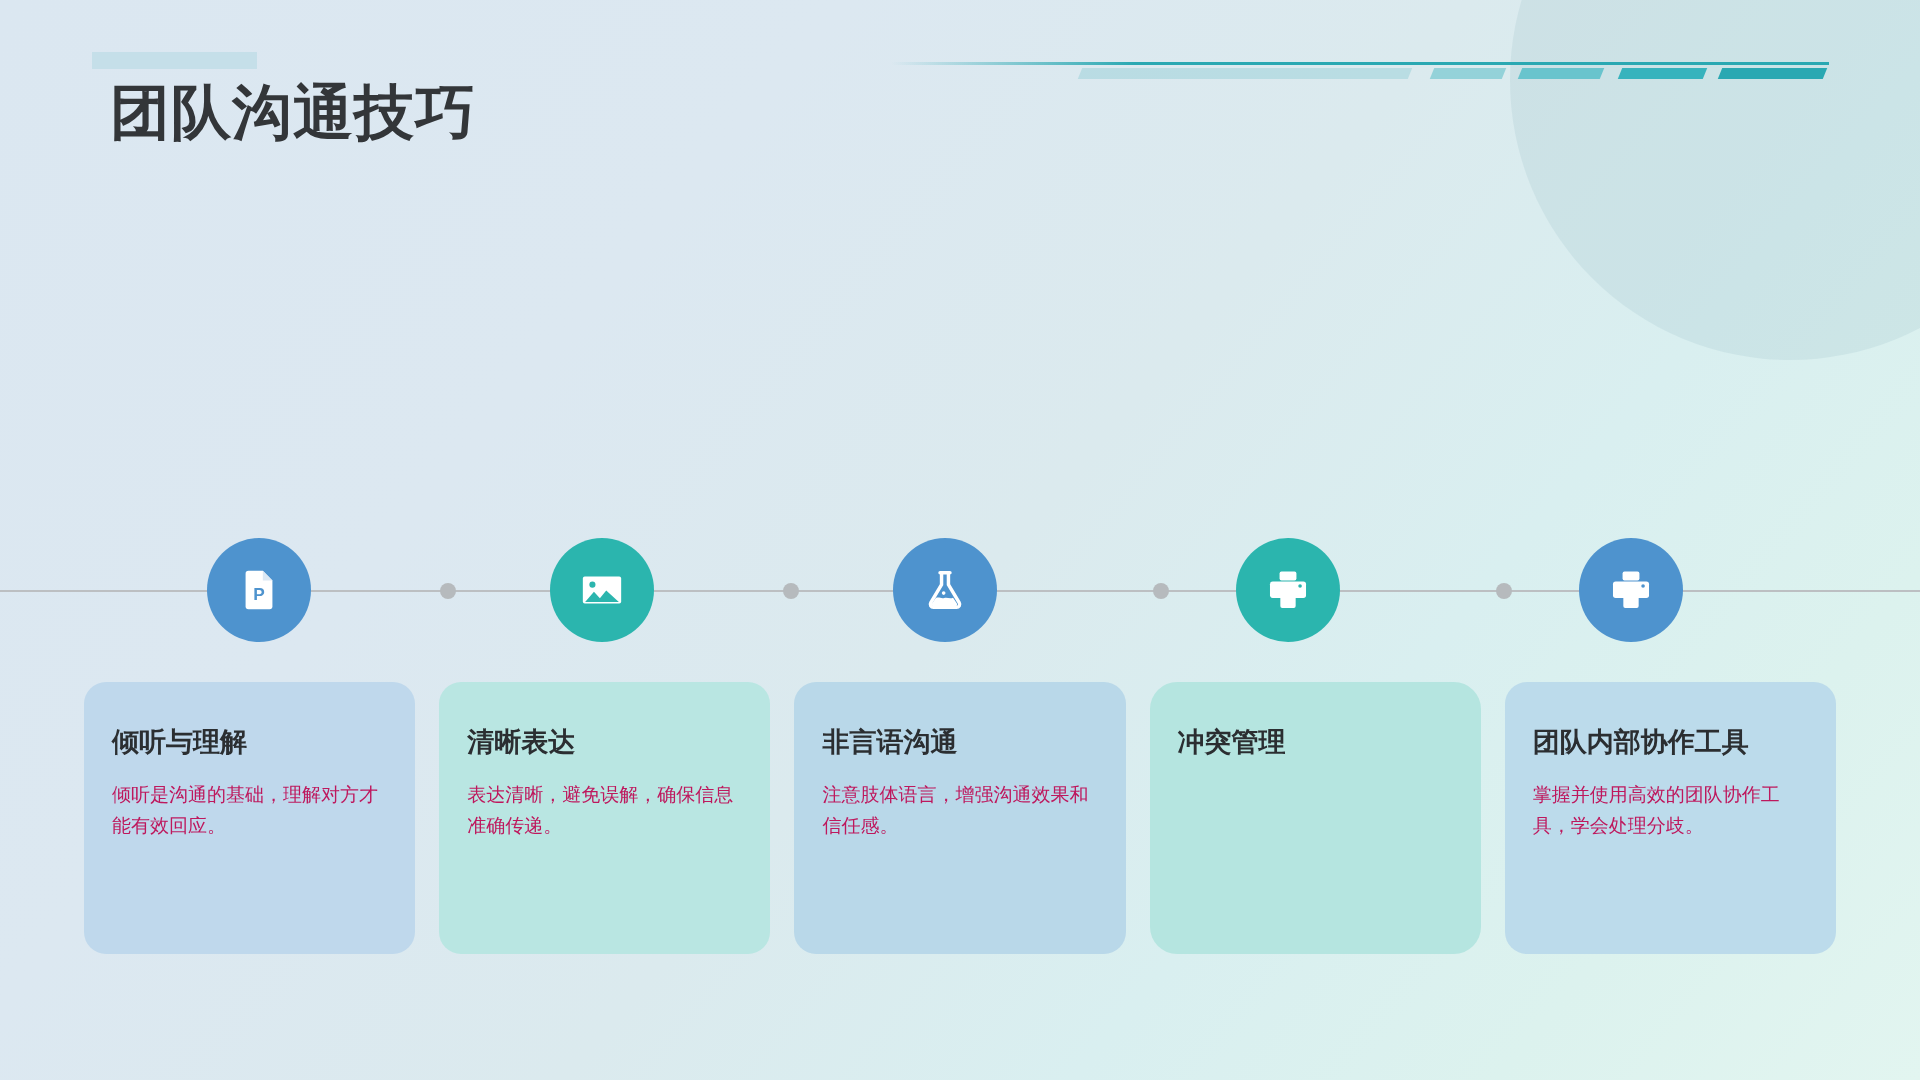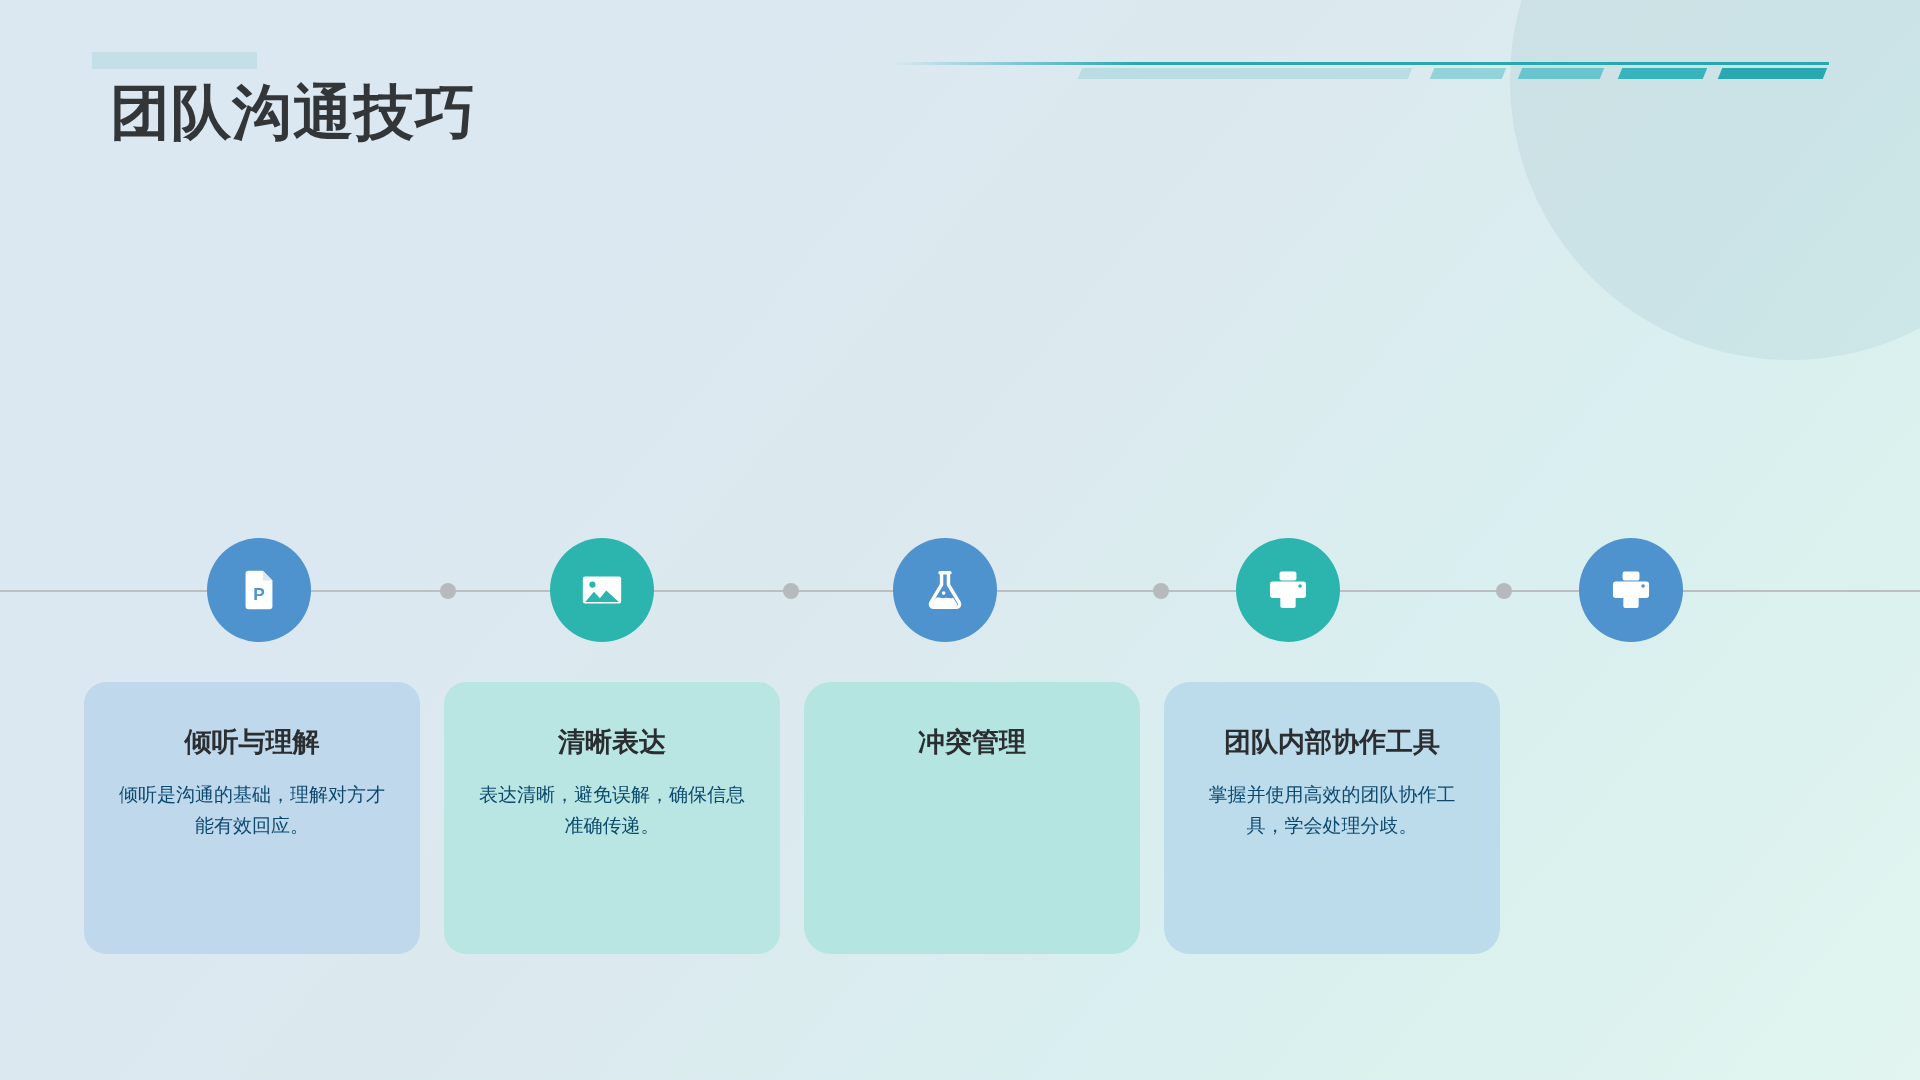--- a/index.html
+++ b/index.html
@@ -102,40 +102,39 @@
     left:84px; top:682px;
     width:1752px;
     display:flex;
     gap:24px;
   }
   .card{
     width:336px;
     height:272px;
     border-radius:22px;
     padding:44px 28px 0;
-    text-align:center;
   }
   .card-title{
     font-size:27px;
     font-weight:700;
     color:#2b2e31;
     line-height:1.2;
     margin-bottom:22px;
     white-space:nowrap;
   }
   .card-desc{
     font-size:19px;
-    color:#0c4a6e;
+    color:#be185d;
     line-height:1.62;
   }
   .c-bg0{ background:#bfd8ec; }
   .c-bg1{ background:#b9e6e2; }
   .c-bg2{ background:#b9d8e9; }
   .c-bg3{ background:#b5e5e0;border-radius:27px; }
-  .c-bg4{ background:#bcdbeb;border-radius:26px; }
+  .c-bg4{ background:#bcdbeb; }
 </style>
 </head>
 <body>
 
 <div id="slide">
 
   <div class="deco-circle"></div>
   <div class="deco-tab"></div>
   <div class="deco-rule"></div>
   <div class="deco-dashes">
@@ -209,20 +208,24 @@
 
   <div class="cards">
     <div class="card c-bg0">
       <div class="card-title">倾听与理解</div>
       <div class="card-desc">倾听是沟通的基础，理解对方才能有效回应。</div>
     </div>
     <div class="card c-bg1">
       <div class="card-title">清晰表达</div>
       <div class="card-desc">表达清晰，避免误解，确保信息准确传递。</div>
     </div>
+    <div class="card c-bg2">
+      <div class="card-title">非言语沟通</div>
+      <div class="card-desc">注意肢体语言，增强沟通效果和信任感。</div>
+    </div>
     <div class="card c-bg3">
       <div class="card-title">冲突管理</div>
     </div>
     <div class="card c-bg4">
       <div class="card-title">团队内部协作工具</div>
       <div class="card-desc">掌握并使用高效的团队协作工具，学会处理分歧。</div>
     </div>
   </div>
 
 </div>

